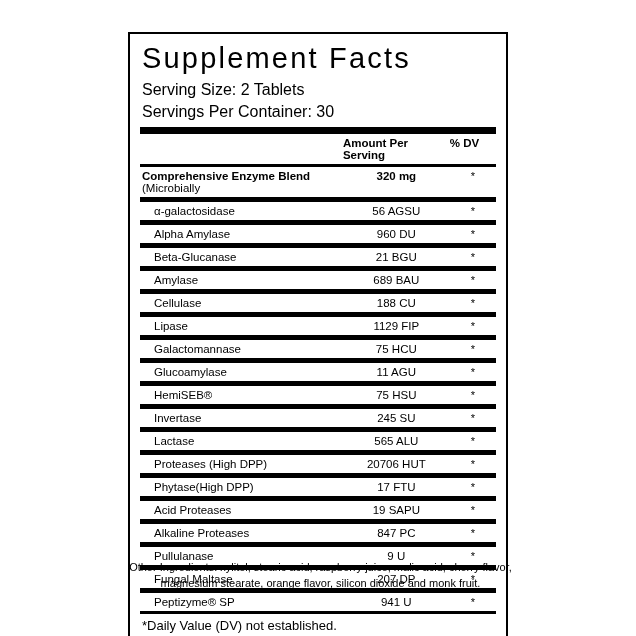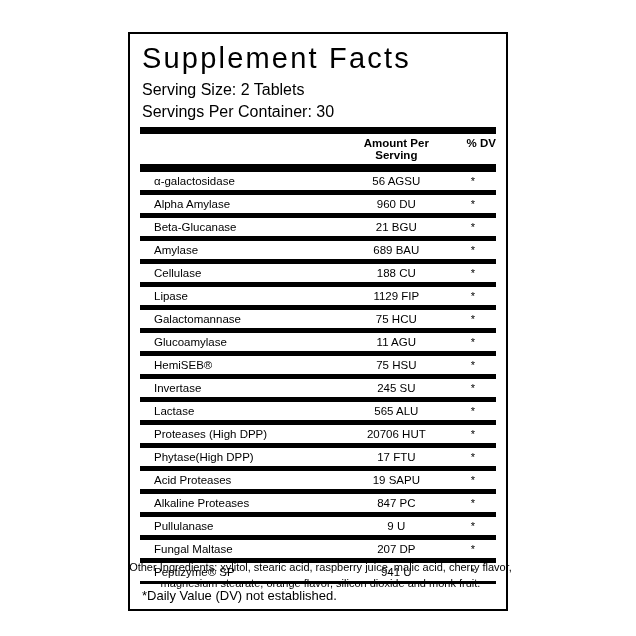--- a/index.html
+++ b/index.html
@@ -69,22 +69,22 @@
   .col-name  { width: 57%; text-align: left; padding-left: 2px !important; }
   .col-amt   { width: 30%; text-align: center; }
   .col-dv    { width: 13%; text-align: center; }
 
   .hdr-row td {
     font-weight: bold;
     font-size: 11.5px;
     padding-top: 3px;
     padding-bottom: 4px;
   }
-  .hdr-amt { text-align: center; }
-  .hdr-dv  { text-align: right; }
+  .hdr-amt { text-align: left; }
+  .hdr-dv  { text-align: left; }
 
   tr.bordered td {
     border-top: 5px solid #000000;
   }
   tr.sub td.col-name {
     padding-left: 14px !important;
   }
   td.col-name.bold { font-weight: bold; }
   td.col-amt.bold { font-weight: bold; }
 
@@ -135,20 +135,25 @@
           <td class="col-amt hdr-amt">Amount Per Serving</td>
           <td class="col-dv hdr-dv">% DV</td>
         </tr>
       </tbody>
     </table>
 
     <div class="rule-med"></div>
 
     <table class="facts">
       <tbody>
+        <tr>
+          <td class="col-name bold"><span>Comprehensive Enzyme Blend</span><span class="blend-note"> (Microbially</span></td>
+          <td class="col-amt bold">320 mg</td>
+          <td class="col-dv dv-star">*</td>
+        </tr>
       </tbody>
       <tbody id="rows-body">
           <tr class="bordered sub">
             <td class="col-name">α-galactosidase</td>
             <td class="col-amt">56 AGSU</td>
             <td class="col-dv dv-star">*</td>
           </tr>
           <tr class="bordered sub">
             <td class="col-name">Alpha Amylase</td>
             <td class="col-amt">960 DU</td>

